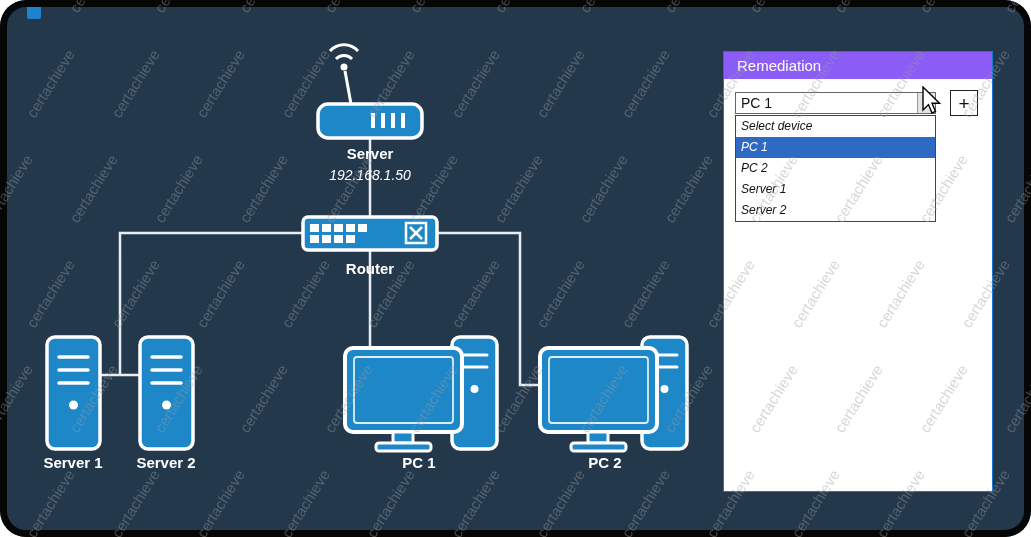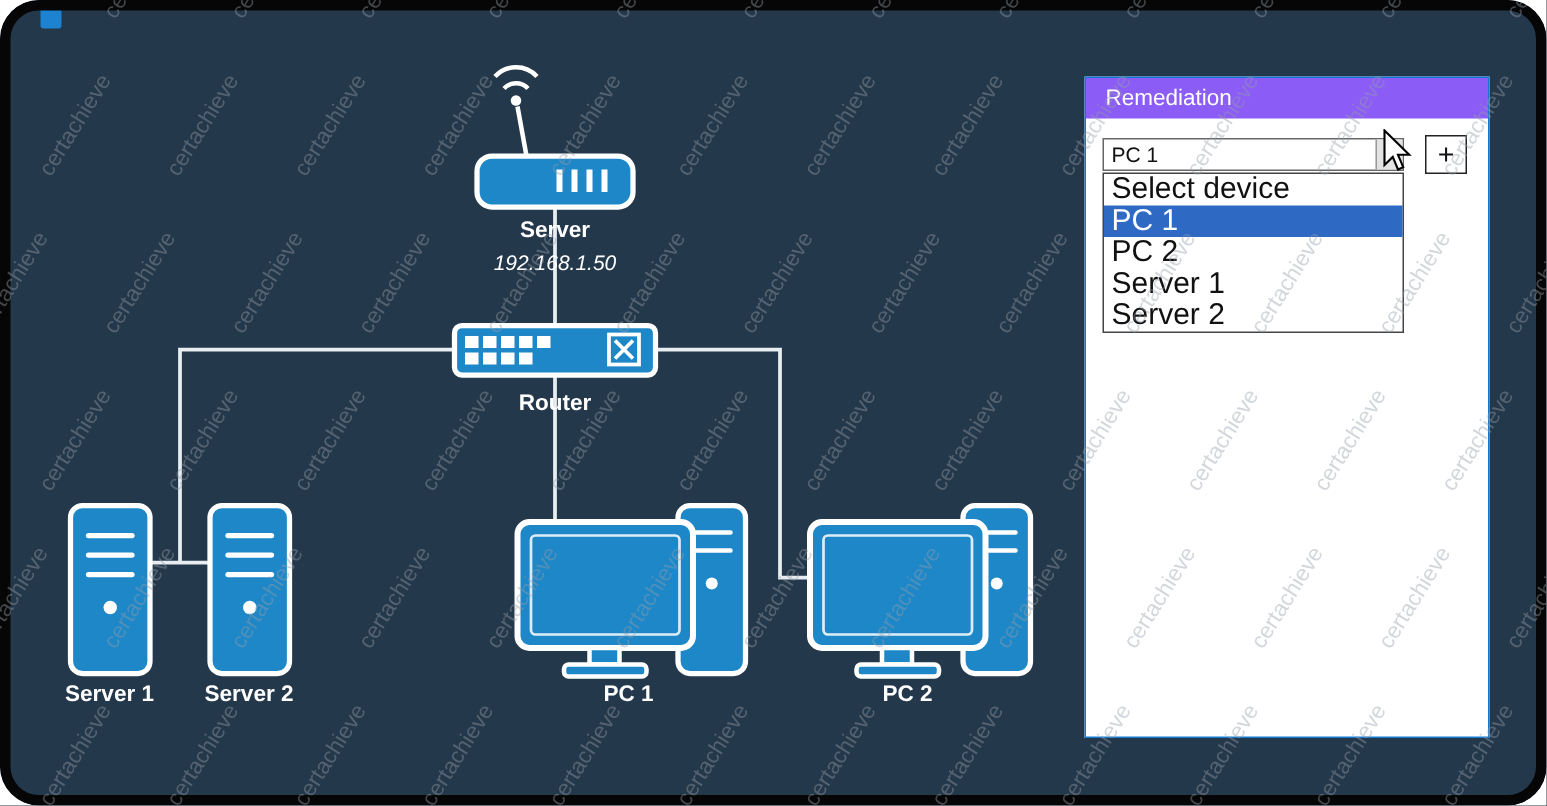--- a/index.html
+++ b/index.html
@@ -54,21 +54,21 @@
     background: #ffffff; border: 1px solid #222222; font-size: 19px;
     line-height: 1; color: #111111; display: flex; align-items: center;
     justify-content: center; font-family: "Liberation Sans", sans-serif; cursor: pointer;
   }
   .dropdown-list {
     position: absolute; left: 11px; top: 63px; width: 201px;
     background: #ffffff; border: 1px solid #444444;
   }
   .option {
     height: 21px; line-height: 21px; padding-left: 5px;
-    font-size: 20px; color: #111111; cursor: default; white-space: nowrap;
+    font-size: 12px; color: #111111; cursor: default; white-space: nowrap; font-style: italic;
   }
   .option.selected { background: #2e6ac4; color: #ffffff; }
 
   .wm-layer {
     position: absolute; inset: 0; z-index: 11;
     pointer-events: none; overflow: hidden;
   }
   .wm {
     position: absolute; font-size: 15px; color: rgba(150, 158, 166, 0.42);
     transform: rotate(-58deg); white-space: nowrap;

